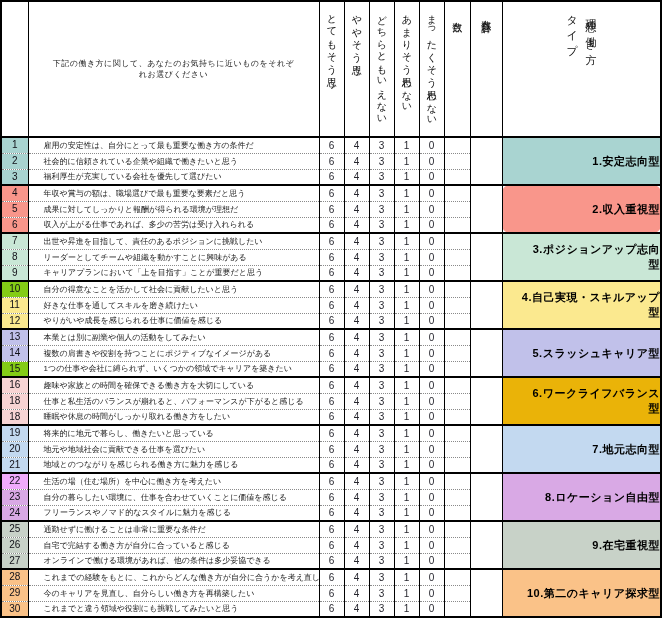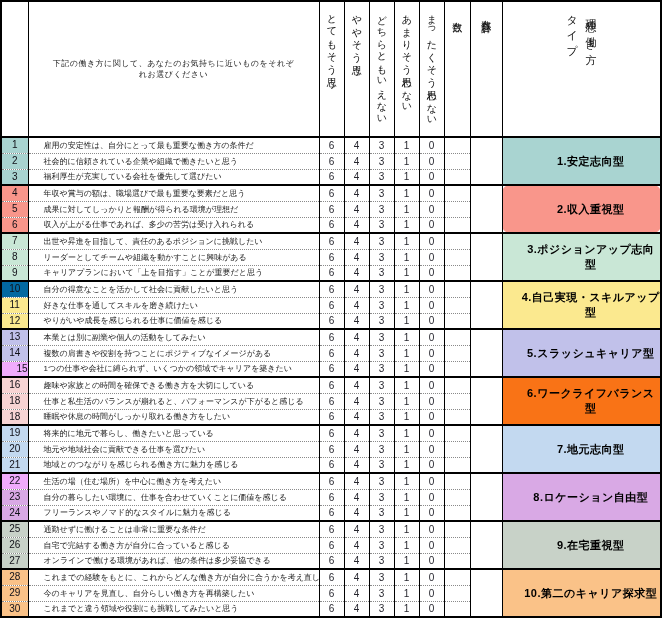--- a/index.html
+++ b/index.html
@@ -36,21 +36,21 @@
   td.num{text-align:center;font-size:10px;color:#101018;line-height:14px;}
   td.q{
     font-size:8px;color:#1a1a1a;text-align:left;padding-left:15px;
     white-space:nowrap;letter-spacing:0;
   }
   td.v{text-align:center;font-size:10px;color:#26262e;}
   td.score{background:#fff;}
   td.total{background:#fff;}
   td.type{
     font-weight:bold;font-size:11px;color:#000;
-    padding-left:19px;text-align:center;letter-spacing:0.5px;
+    padding-left:19px;text-align:right;letter-spacing:0.5px;
   }
 </style>
 </head>
 <body>
 
 <table>
   <colgroup>
     <col style="width:27px">
     <col style="width:291px">
     <col style="width:25px">
@@ -186,21 +186,21 @@
         <td class="num" style="background: rgb(201, 231, 214); border-left: none;">9</td>
         <td class="q">キャリアプランにおいて「上を目指す」ことが重要だと思う</td>
         <td class="v">6</td>
         <td class="v">4</td>
         <td class="v">3</td>
         <td class="v">1</td>
         <td class="v">0</td>
         <td class="score"></td>
       </tr>
       <tr class="gstart">
-        <td class="num" style="background: #0369a1; border-left: none; margin-left: 36px;">10</td>
+        <td class="num" style="background: #84cc16; border-left: none; margin-left: 36px;">10</td>
         <td class="q">自分の得意なことを活かして社会に貢献したいと思う</td>
         <td class="v">6</td>
         <td class="v">4</td>
         <td class="v">3</td>
         <td class="v">1</td>
         <td class="v">0</td>
         <td class="score"></td>
         <td class="total" rowspan="3"></td>
         <td class="type" rowspan="3" style="background: rgb(251, 233, 143);">4.自己実現・スキルアップ型</td>
       </tr>
@@ -240,40 +240,40 @@
         <td class="num" style="background: rgb(193, 193, 234); border-left: none;">14</td>
         <td class="q">複数の肩書きや役割を持つことにポジティブなイメージがある</td>
         <td class="v">6</td>
         <td class="v">4</td>
         <td class="v">3</td>
         <td class="v">1</td>
         <td class="v">0</td>
         <td class="score"></td>
       </tr>
       <tr class="inner">
-        <td class="num" style="background: #f0abfc; border-left: none; text-align: right;">15</td>
+        <td class="num" style="background: #84cc16; border-left: none;">15</td>
         <td class="q">1つの仕事や会社に縛られず、いくつかの領域でキャリアを築きたい</td>
         <td class="v">6</td>
         <td class="v">4</td>
         <td class="v">3</td>
         <td class="v">1</td>
         <td class="v">0</td>
         <td class="score"></td>
       </tr>
       <tr class="gstart">
         <td class="num" style="background: rgb(247, 212, 212); border-left: none;">16</td>
         <td class="q">趣味や家族との時間を確保できる働き方を大切にしている</td>
         <td class="v">6</td>
         <td class="v">4</td>
         <td class="v">3</td>
         <td class="v">1</td>
         <td class="v">0</td>
         <td class="score"></td>
         <td class="total" rowspan="3"></td>
-        <td class="type" rowspan="3" style="background: #f97316; margin-top: 44px;">6.ワークライフバランス型</td>
+        <td class="type" rowspan="3" style="background: #eab308; margin-top: 44px;">6.ワークライフバランス型</td>
       </tr>
       <tr class="inner">
         <td class="num" style="background: rgb(247, 212, 212); border-left: none;">18</td>
         <td class="q">仕事と私生活のバランスが崩れると、パフォーマンスが下がると感じる</td>
         <td class="v">6</td>
         <td class="v">4</td>
         <td class="v">3</td>
         <td class="v">1</td>
         <td class="v">0</td>
         <td class="score"></td>

